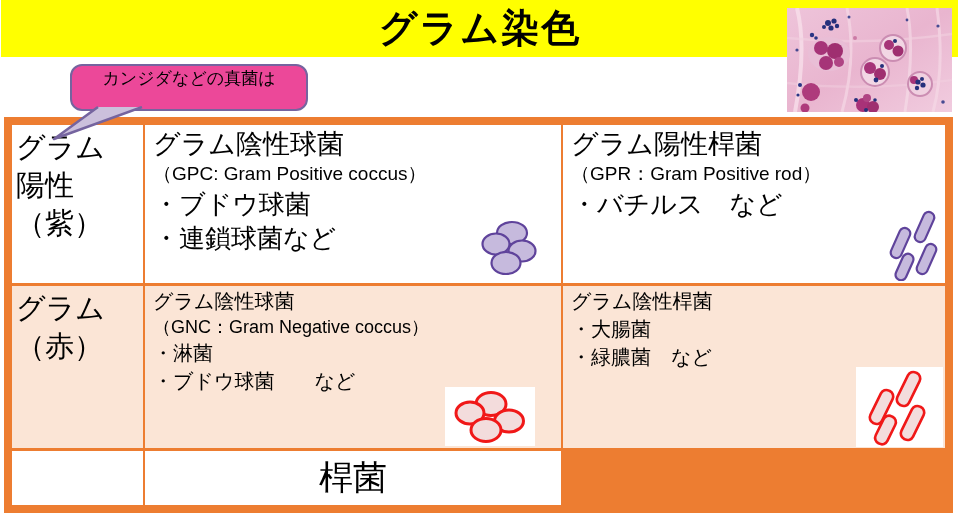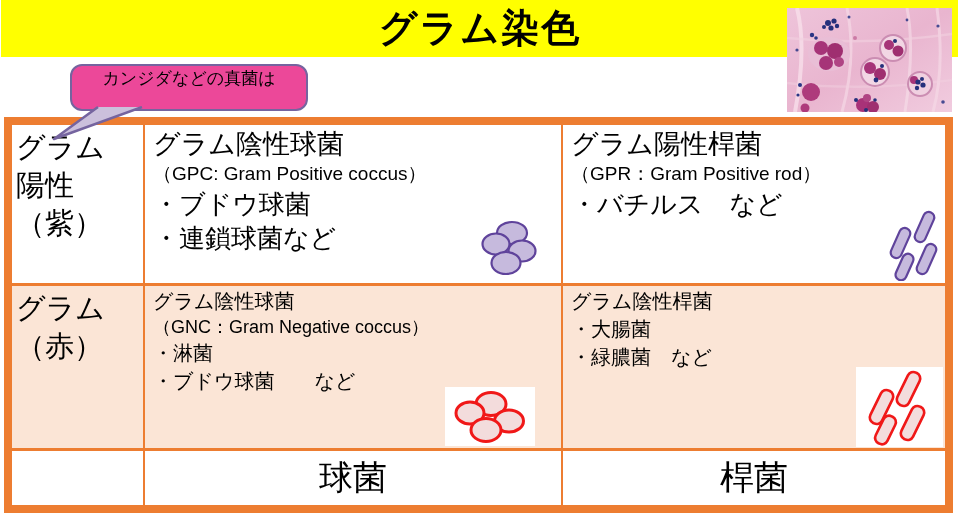--- a/index.html
+++ b/index.html
@@ -223,20 +223,17 @@
             <rect x="19" y="22" width="13" height="36" rx="6" transform="rotate(26 25.5 40)"></rect>
             <rect x="50" y="38" width="13" height="36" rx="6" transform="rotate(26 56.5 56)"></rect>
             <rect x="23" y="48" width="13" height="30" rx="6" transform="rotate(26 29.5 63)"></rect>
           </g>
         </svg>
       </div>
     </div>
 
     <div class="cell c-white"></div>
     <div class="cell c-white foot">
-      <span>球菌</span>
-    </div>
-    <div class="cell c-white foot">
       <span>桿菌</span>
     </div>
 
   </div>
 </div>
 
 </body></html>

